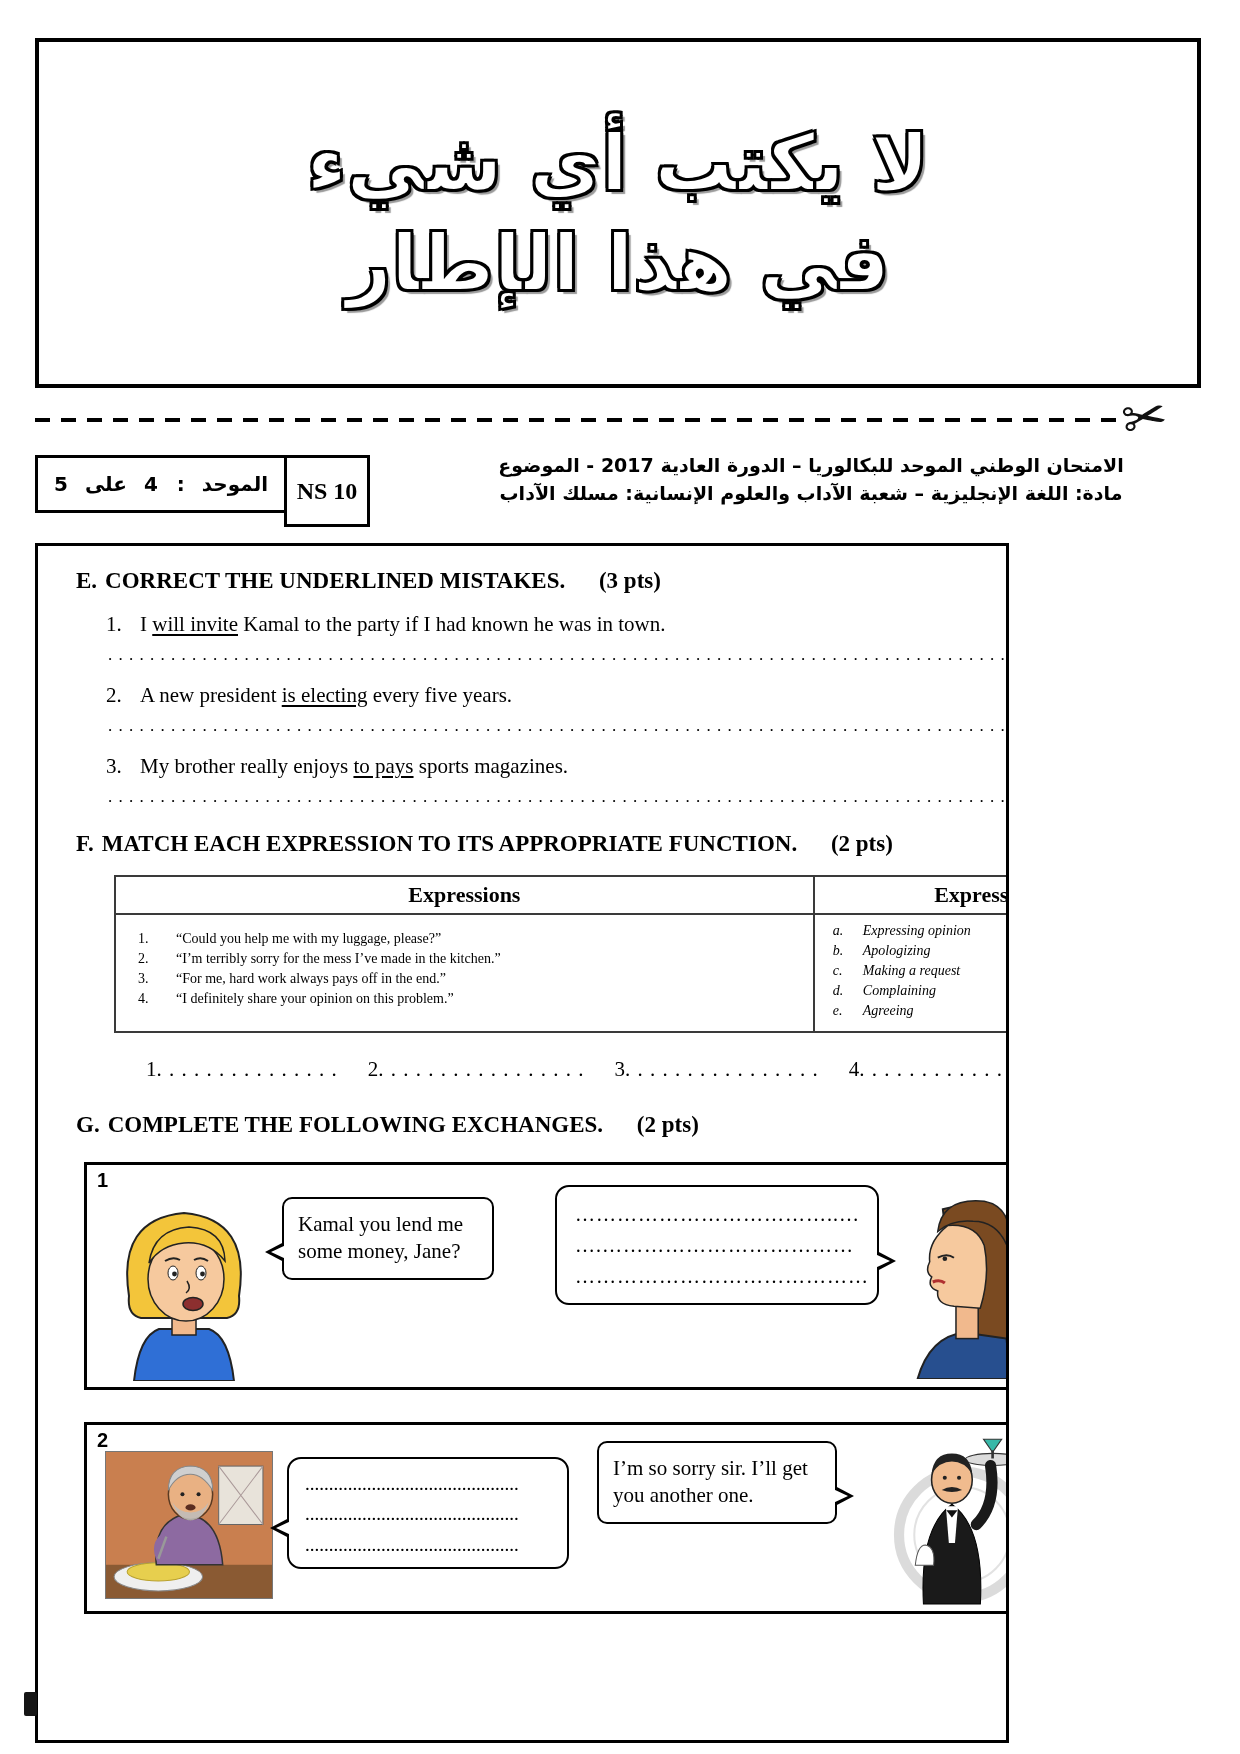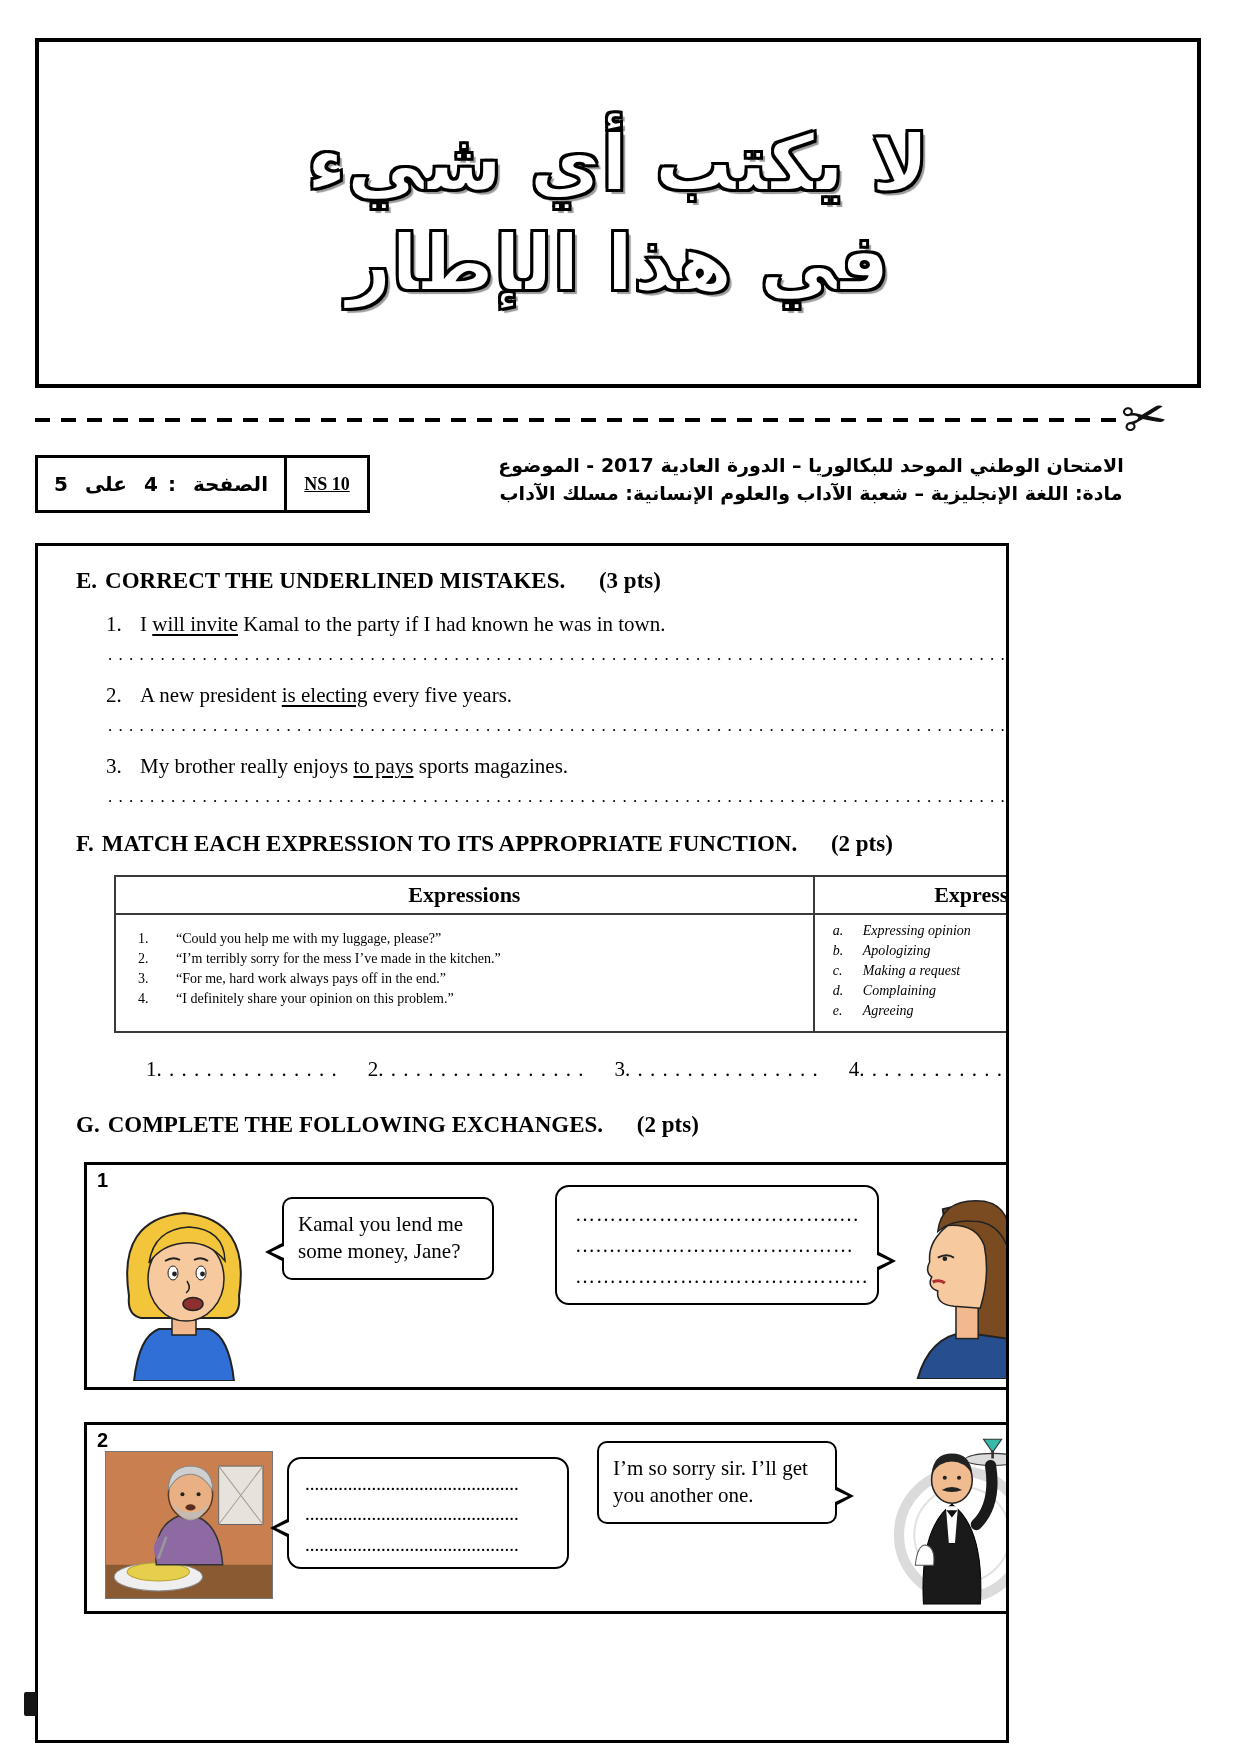--- a/index.html
+++ b/index.html
@@ -18,23 +18,23 @@
   
   .cut-line{position:absolute;left:35px;top:418px;width:1092px;height:4px;
             background:repeating-linear-gradient(90deg,#000 0 15px,transparent 15px 26px);}
   .scissors{position:absolute;left:1122px;top:386px;font-family:"DejaVu Sans",sans-serif;
             font-size:54px;transform:rotate(-10deg);color:#111;}
 
   
   .page-cell{position:absolute;left:35px;top:455px;width:252px;height:58px;border:3px solid #000;
              box-sizing:border-box;direction:rtl;display:flex;align-items:center;justify-content:space-between;
              padding:0 16px;font-family:"DejaVu Sans",sans-serif;font-weight:700;font-size:20px;word-spacing:10px;}
-  .ns-cell{position:absolute;left:284px;top:455px;width:86px;height:58px;border:3px solid #000;
+  .ns-cell{position:absolute;left:284px;top:455px;width:86px;height:72px;border:3px solid #000;
            box-sizing:border-box;display:flex;align-items:center;justify-content:center;
-           font-weight:700;font-size:18px;text-decoration:underline;}
+           font-weight:700;font-size:24px;}
   .exam-info{position:absolute;left:420px;top:452px;width:782px;direction:rtl;text-align:center;
              font-family:"DejaVu Sans",sans-serif;font-weight:700;font-size:19px;line-height:1.45;}
 
   
   .main-box{position:absolute;left:35px;top:543px;width:974px;height:1200px;border:3px solid #000;
             box-sizing:border-box;padding:16px 38px 10px 38px;overflow:hidden;}
   .sec-head{margin:6px 0 0 0;font-size:23px;font-weight:700;}
   .sec-label{margin-right:8px;}
   .pts{margin-left:28px;}
   .e-item{margin:18px 0 0 30px;font-size:21px;}
@@ -96,21 +96,21 @@
 
   <div class="top-frame">
     <div class="frame-text">لا يكتب أي شيء</div>
     <div class="frame-text">في هذا الإطار</div>
   </div>
 
   <div class="cut-line"></div>
   <div class="scissors">✂</div>
 
   <div class="page-cell">
-    <span>الصفحة :</span>
+    <span>الموحد :</span>
     <span>4 على 5</span>
   </div>
   <div class="ns-cell">NS 10</div>
   <div class="exam-info">
     <div>الامتحان الوطني الموحد للبكالوريا  –  الدورة العادية   2017   -  الموضوع</div>
     <div>مادة: اللغة الإنجليزية – شعبة الآداب والعلوم الإنسانية: مسلك الآداب</div>
   </div>
 
   <div class="main-box">
 

